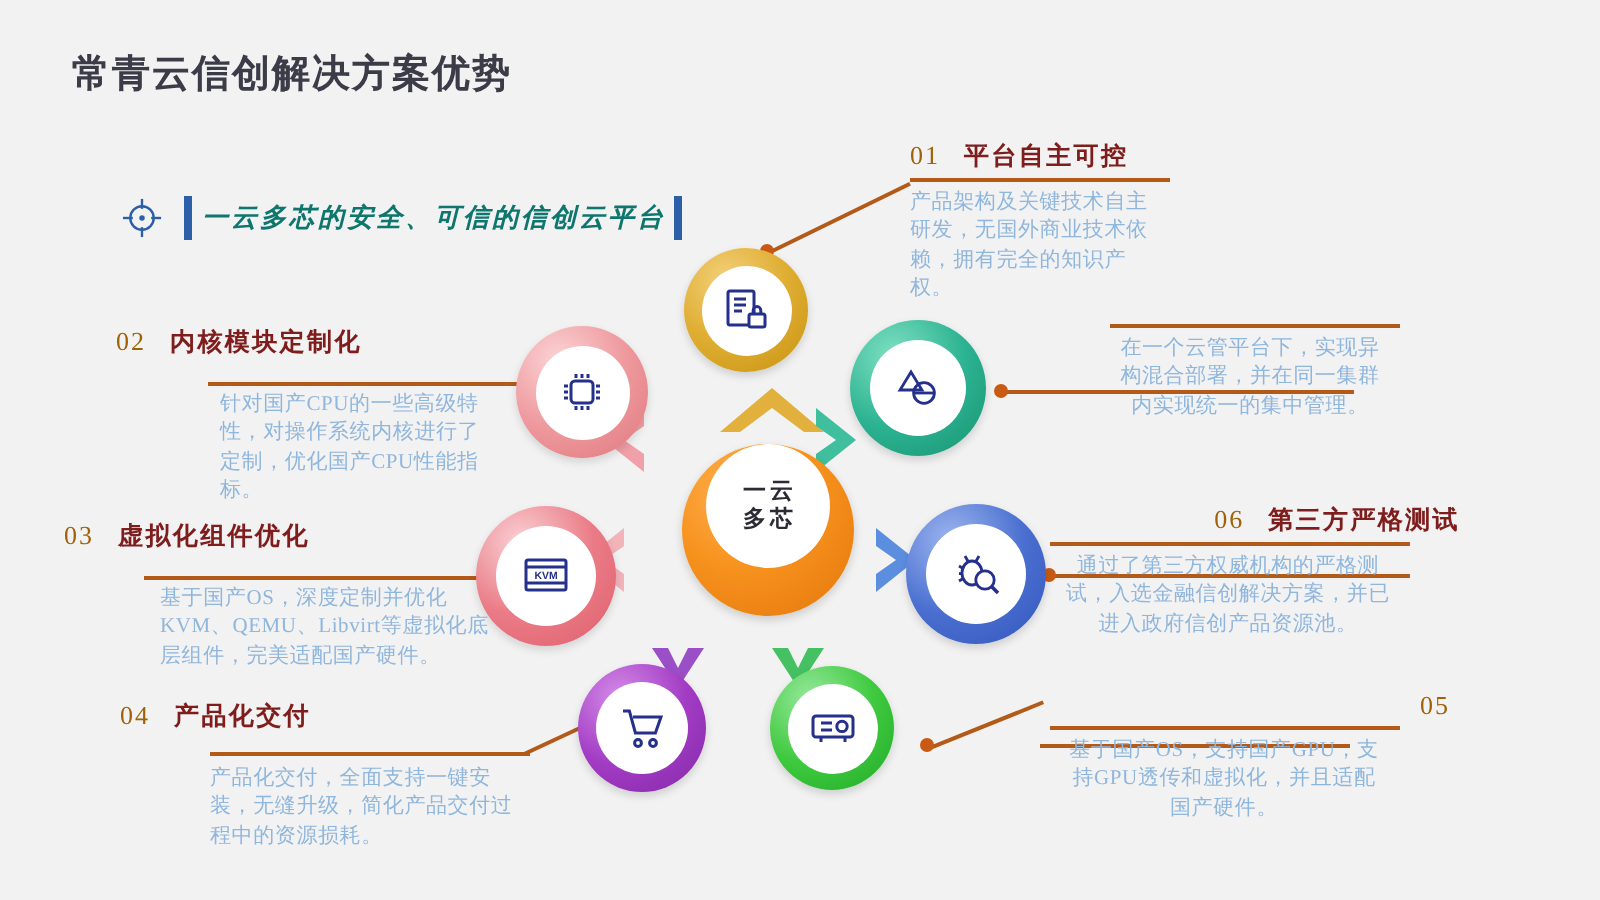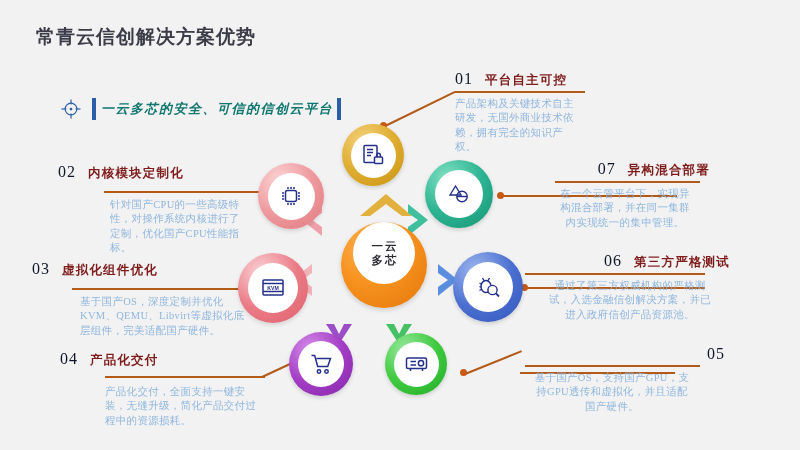--- a/index.html
+++ b/index.html
@@ -53,22 +53,22 @@
   }
 
   
   .info { position: absolute; }
   .info-head {
     display: flex;
     align-items: baseline;
     white-space: nowrap;
   }
   .info-num {
-    font-size: 16px;
-    color: #0f172a;
+    font-size: 13px;
+    color: #a16207;
     letter-spacing: 1px;
     font-family: "Liberation Serif", serif;
   }
   .info-title {
     font-size: 12.5px;
     font-weight: bold;
     color: #7f1d1d;
     letter-spacing: 1.2px;
     margin-left: 12px;
   }
@@ -322,35 +322,31 @@
   <div class="info" style="left:455px; top:70px; width:180px;">
     <div class="info-head">
       <span class="info-num">01</span>
       <span class="info-title">平台自主可控</span>
     </div>
     <div class="rule" style="width:130px;"></div>
     <div class="info-desc" style="width:128px;">产品架构及关键技术自主研发，无国外商业技术依赖，拥有完全的知识产权。</div>
   </div>
 
   <div class="info right" style="left:520px; top:160px; width:190px;">
-    <div class="info-head">
-      <span class="info-num">07</span>
-      <span class="info-title">异构混合部署</span>
-    </div>
     <div class="rule" style="width:145px; margin-left:35px;"></div>
     <div class="info-desc" style="width:140px; margin-left:35px;">在一个云管平台下，实现异构混合部署，并在同一集群内实现统一的集中管理。</div>
   </div>
 
   <div class="info right" style="left:525px; top:252px; width:205px;">
     <div class="info-head">
       <span class="info-num">06</span>
       <span class="info-title">第三方严格测试</span>
     </div>
     <div class="rule" style="width:180px;"></div>
-    <div class="info-desc" style="width:162px; margin-left:24px;">通过了第三方权威机构的严格测试，入选金融信创解决方案，并已进入政府信创产品资源池。</div>
+    <div class="info-desc" style="width:162px; margin-left:8px;">通过了第三方权威机构的严格测试，入选金融信创解决方案，并已进入政府信创产品资源池。</div>
   </div>
 
   <div class="info right" style="left:525px; top:345px; width:200px;">
     <div class="info-head">
       <span class="info-num">05</span>
     </div>
     <div class="rule" style="width:175px;"></div>
     <div class="info-desc" style="width:158px; margin-left:8px;">基于国产OS，支持国产GPU，支持GPU透传和虚拟化，并且适配国产硬件。</div>
   </div>
 

